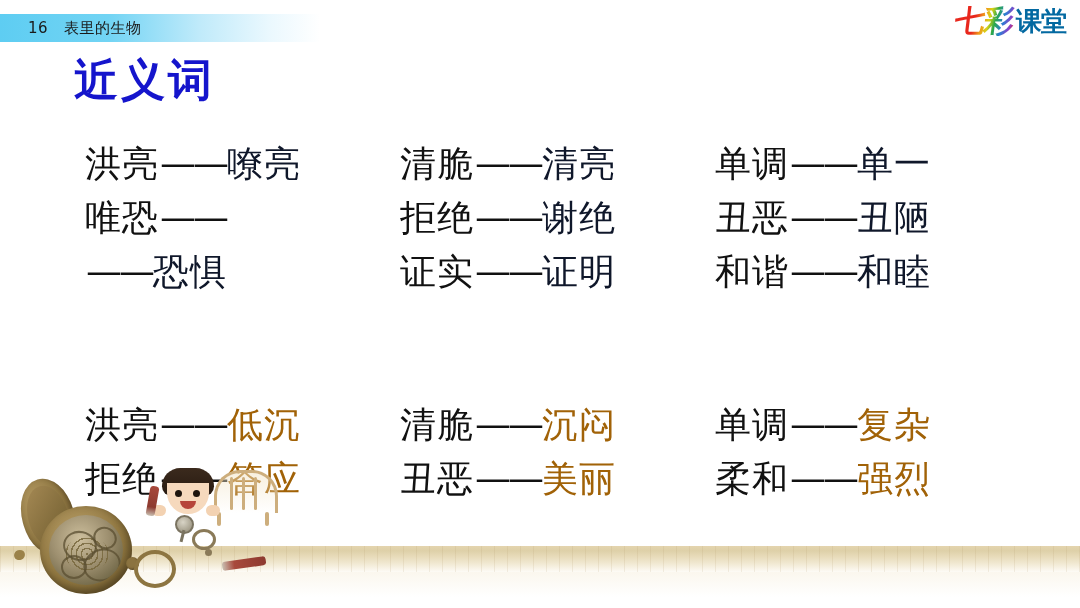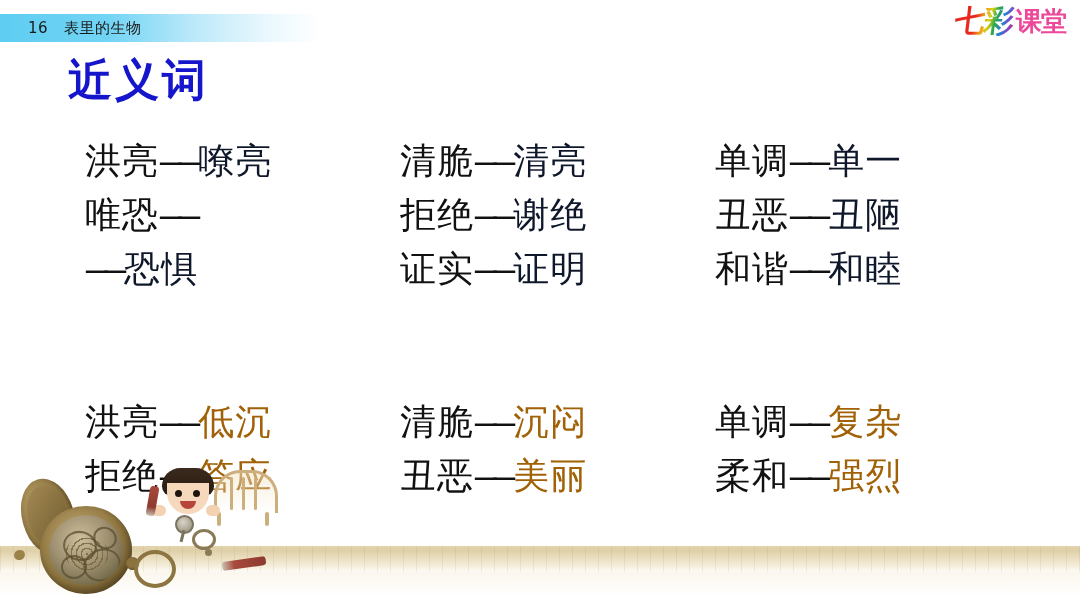--- a/index.html
+++ b/index.html
@@ -34,41 +34,41 @@
   }
   .logo-brush{
     font-family:"DejaVu Serif","Liberation Serif",serif;
     font-size:30px;font-weight:bold;
     background:linear-gradient(100deg,#e8271d 0%,#e8271d 34%,#f0971a 46%,#d8d215 56%,#2aa84a 66%,#2a7fd4 78%,#8b3fc8 90%,#e8271d 100%);
     -webkit-background-clip:text;background-clip:text;
     -webkit-text-fill-color:transparent;color:transparent;
     transform:skewX(-7deg);letter-spacing:-1px;padding-right:2px;
   }
   .logo-box{
-    font-size:26px;font-weight:bold;color:#ec4899;
+    font-size:26px;font-weight:bold;color:#0369a1;
     letter-spacing:-1px;margin-left:1px;
   }
 
   
   .section-heading{
-    position:absolute;left:68px;
+    position:absolute;left:74px;
     font-family:"DejaVu Sans","Liberation Sans",sans-serif;
     font-weight:bold;font-size:44px;line-height:1;letter-spacing:3px;
   }
   .heading-syn{top:58px;color:#1515cc;}
   .heading-ant{top:323px;color:#ee1b17;}
 
   
   .grid{position:absolute;display:grid;grid-template-columns:315px 315px 315px;}
   .grid-syn{left:85px;top:142px;row-gap:10px;}
   .grid-ant{left:85px;top:403px;row-gap:10px;}
 
   .pair{
     display:flex;align-items:center;
-    font-size:36px;line-height:44px;white-space:nowrap;font-family:Liberation Mono, monospace;
+    font-size:36px;line-height:44px;white-space:nowrap;
   }
   .w-left{color:#111111;letter-spacing:1px;}
   .dash{
     color:#111111;letter-spacing:-3px;
     margin:0 1px;font-size:36px;
   }
   .w-right{letter-spacing:1px;}
   .blue .w-right{color:#0f172a;}
   .red  .w-right{color:#a16207;}
 

